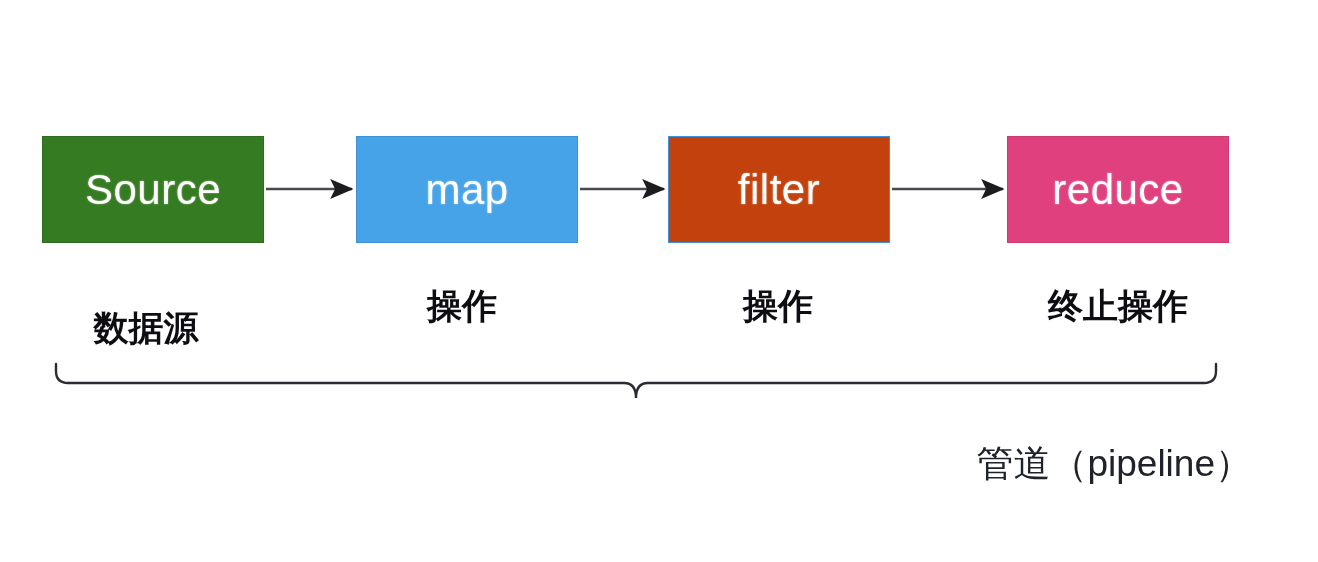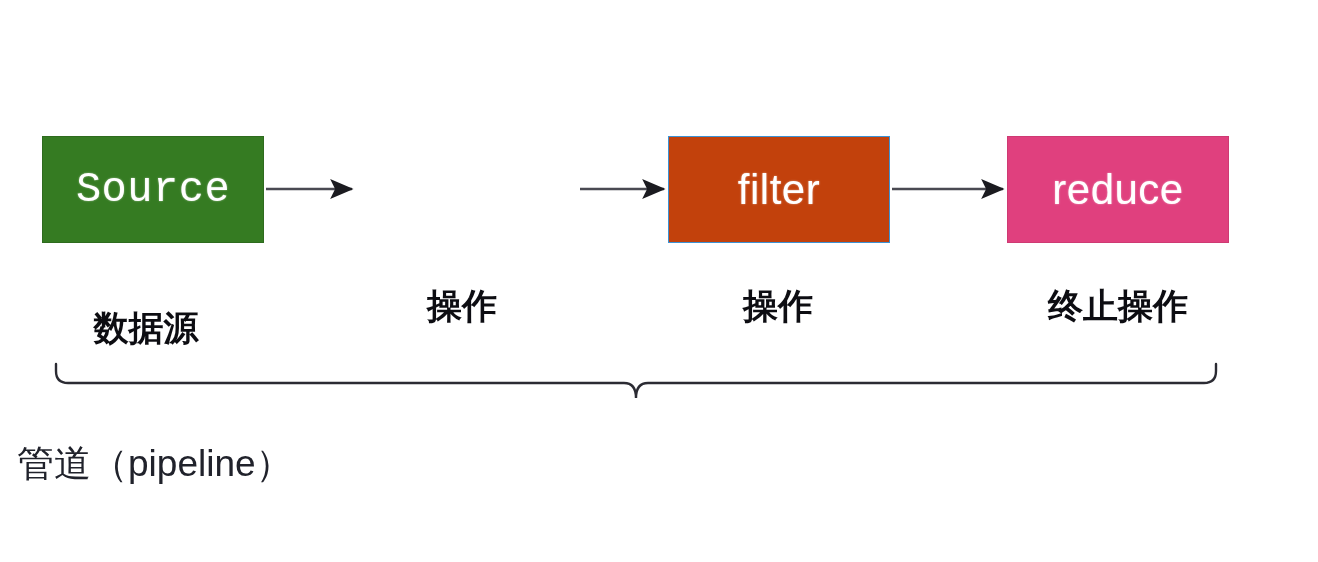--- a/index.html
+++ b/index.html
@@ -47,40 +47,42 @@
     white-space: nowrap;
     text-align: center;
     line-height: 1;
   }
   .caption {
     position: absolute;
     font-size: 37px;
     font-weight: 400;
     color: #20222b;
     white-space: nowrap;
-    text-align: left;
+    text-align: right;
     line-height: 1;
-    padding-left: 17px;
   }
   svg.overlay {
     position: absolute;
     left: 0;
     top: 0;
     width: 1318px;
     height: 562px;
     pointer-events: none;
   }
 </style>
 </head>
 <body>
 
 <div id="diagram">
 
-  <div class="stage-box" id="box-source" style="left: 42px; top: 136px; width: 222px; height: 107px; background: rgb(53, 123, 34); border-color: rgb(46, 107, 30); font-family: Liberation Mono, monospace;">
+  <div class="stage-box" id="box-source" style="left: 42px; top: 136px; width: 222px; height: 107px; background: rgb(53, 123, 34); border-color: rgb(46, 107, 30);">
     <span class="stage-label">Source</span>
+  </div>
+  <div class="stage-box" id="box-map" style="left: 356px; top: 136px; width: 222px; height: 107px; background: rgb(71, 163, 232); border-color: rgb(60, 146, 212);">
+    <span class="stage-label">map</span>
   </div>
   <div class="stage-box" id="box-filter" style="left: 668px; top: 136px; width: 222px; height: 107px; background: #c2410c; border-color: rgb(60, 146, 212);">
     <span class="stage-label">filter</span>
   </div>
   <div class="stage-box" id="box-reduce" style="left: 1007px; top: 136px; width: 222px; height: 107px; background: rgb(224, 64, 126); border-color: rgb(206, 58, 115);">
     <span class="stage-label">reduce</span>
   </div>
 
   <div class="cn-label" id="cn-source" style="top: 288px; left: 0px; width: 292px; margin-top: 22px;">数据源</div>
   <div class="cn-label" id="cn-map" style="top: 288px; left: 0px; width: 924px;">操作</div>

